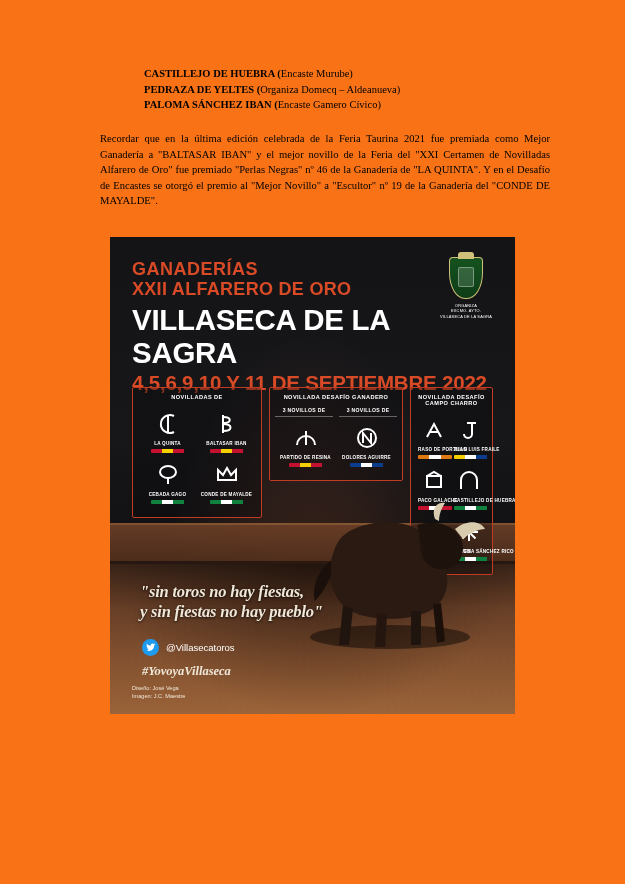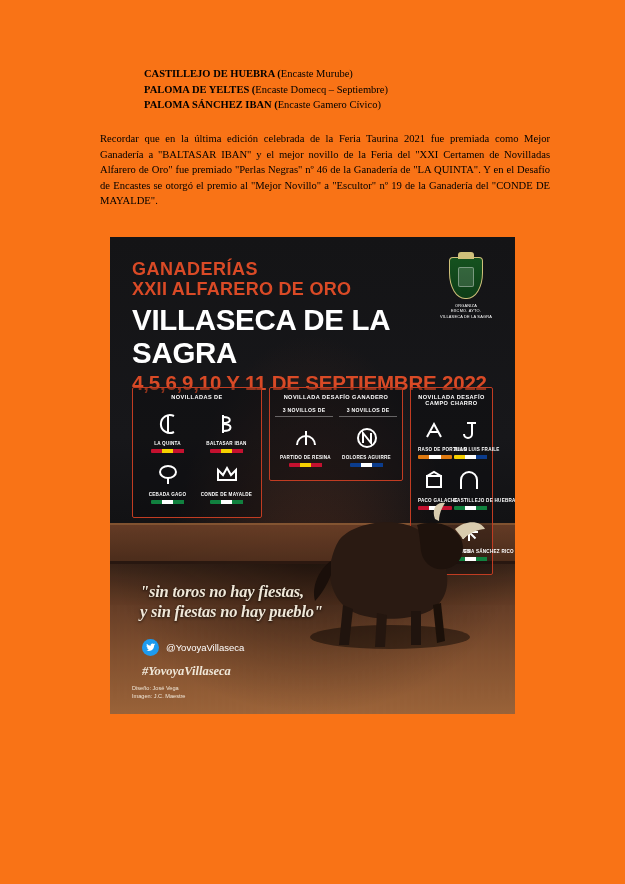--- a/index.html
+++ b/index.html
@@ -346,21 +346,21 @@
 </head>
 <body>
 
 <div class="page">
 
   <div class="ganaderia-list">
     <div class="row">
       <span class="name">CASTILLEJO DE HUEBRA (</span><span class="encaste">Encaste Murube)</span>
     </div>
     <div class="row">
-      <span class="name">PALOMA DE YELTES (</span><span class="encaste">Encaste Domecq – Septiembre)</span>
+      <span class="name">PEDRAZA DE YELTES (</span><span class="encaste">Organiza Domecq – Aldeanueva)</span>
     </div>
     <div class="row">
       <span class="name">PALOMA SÁNCHEZ IBAN (</span><span class="encaste">Encaste Gamero Cívico)</span>
     </div>
   </div>
 
   <div class="paragraph">Recordar que en la última edición celebrada de la Feria Taurina 2021 fue premiada como Mejor Ganadería a "BALTASAR IBAN" y el mejor novillo de la Feria del "XXI Certamen de Novilladas Alfarero de Oro" fue premiado "Perlas Negras" nº 46 de la Ganadería de "LA QUINTA". Y en el Desafío de Encastes se otorgó el premio al "Mejor Novillo" a "Escultor" nº 19 de la Ganadería del "CONDE DE MAYALDE".</div>
 
   <div class="poster-wrap">
     <div class="poster">
@@ -583,21 +583,21 @@
         <div>y sin fiestas no hay pueblo"</div>
       </div>
 
       <div class="social">
         <div class="twitter-row">
           <span class="tw-bird">
             <svg width="11" height="11" viewBox="0 0 24 24" fill="#fff">
                 <path d="M23 4.9c-.8.4-1.7.7-2.6.8a4.1 4.1 0 0 0 1.8-2.3c-.9.5-1.8.9-2.8 1.1a4.1 4.1 0 0 0-7 3.7A11.6 11.6 0 0 1 4 3.9a4.1 4.1 0 0 0 1.3 5.5c-.7 0-1.4-.2-2-.5 0 2 1.4 3.7 3.3 4.1-.6.2-1.3.2-1.9.1a4.1 4.1 0 0 0 3.8 2.9A8.2 8.2 0 0 1 2 17.7a11.6 11.6 0 0 0 6.3 1.8c7.5 0 11.7-6.3 11.5-12 .8-.6 1.5-1.3 2.2-2.1z"></path>
               </svg>
           </span>
-          <span>@YovoyaVillaseca</span>
+          <span>@Villasecatoros</span>
         </div>
         <div class="hashtag">#YovoyaVillaseca</div>
       </div>
 
       <div class="bull">
         <svg viewBox="0 0 210 175" preserveAspectRatio="none">
           <ellipse cx="105" cy="160" rx="80" ry="12" fill="rgba(0,0,0,0.45)"></ellipse>
           <path d="M55 62 C70 44 112 40 132 52 C150 62 160 80 162 98 C164 116 156 130 140 136 C120 144 84 144 66 134 C48 124 42 100 46 84 C49 72 52 66 55 62 Z" fill="#2a1a12"></path>
           <path d="M132 48 C150 42 170 48 176 62 C182 76 174 90 160 92 C148 94 138 86 136 74 C135 64 134 54 132 48 Z" fill="#1e120c"></path>
           <path d="M170 52 C182 42 196 44 200 52 C194 52 184 56 178 62 Z" fill="#d8cbae"></path>

